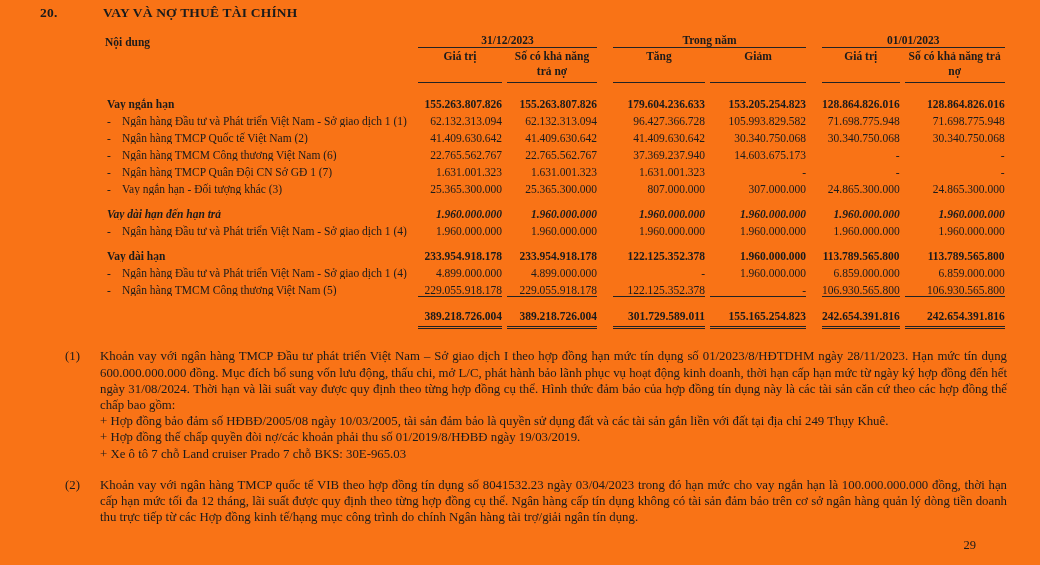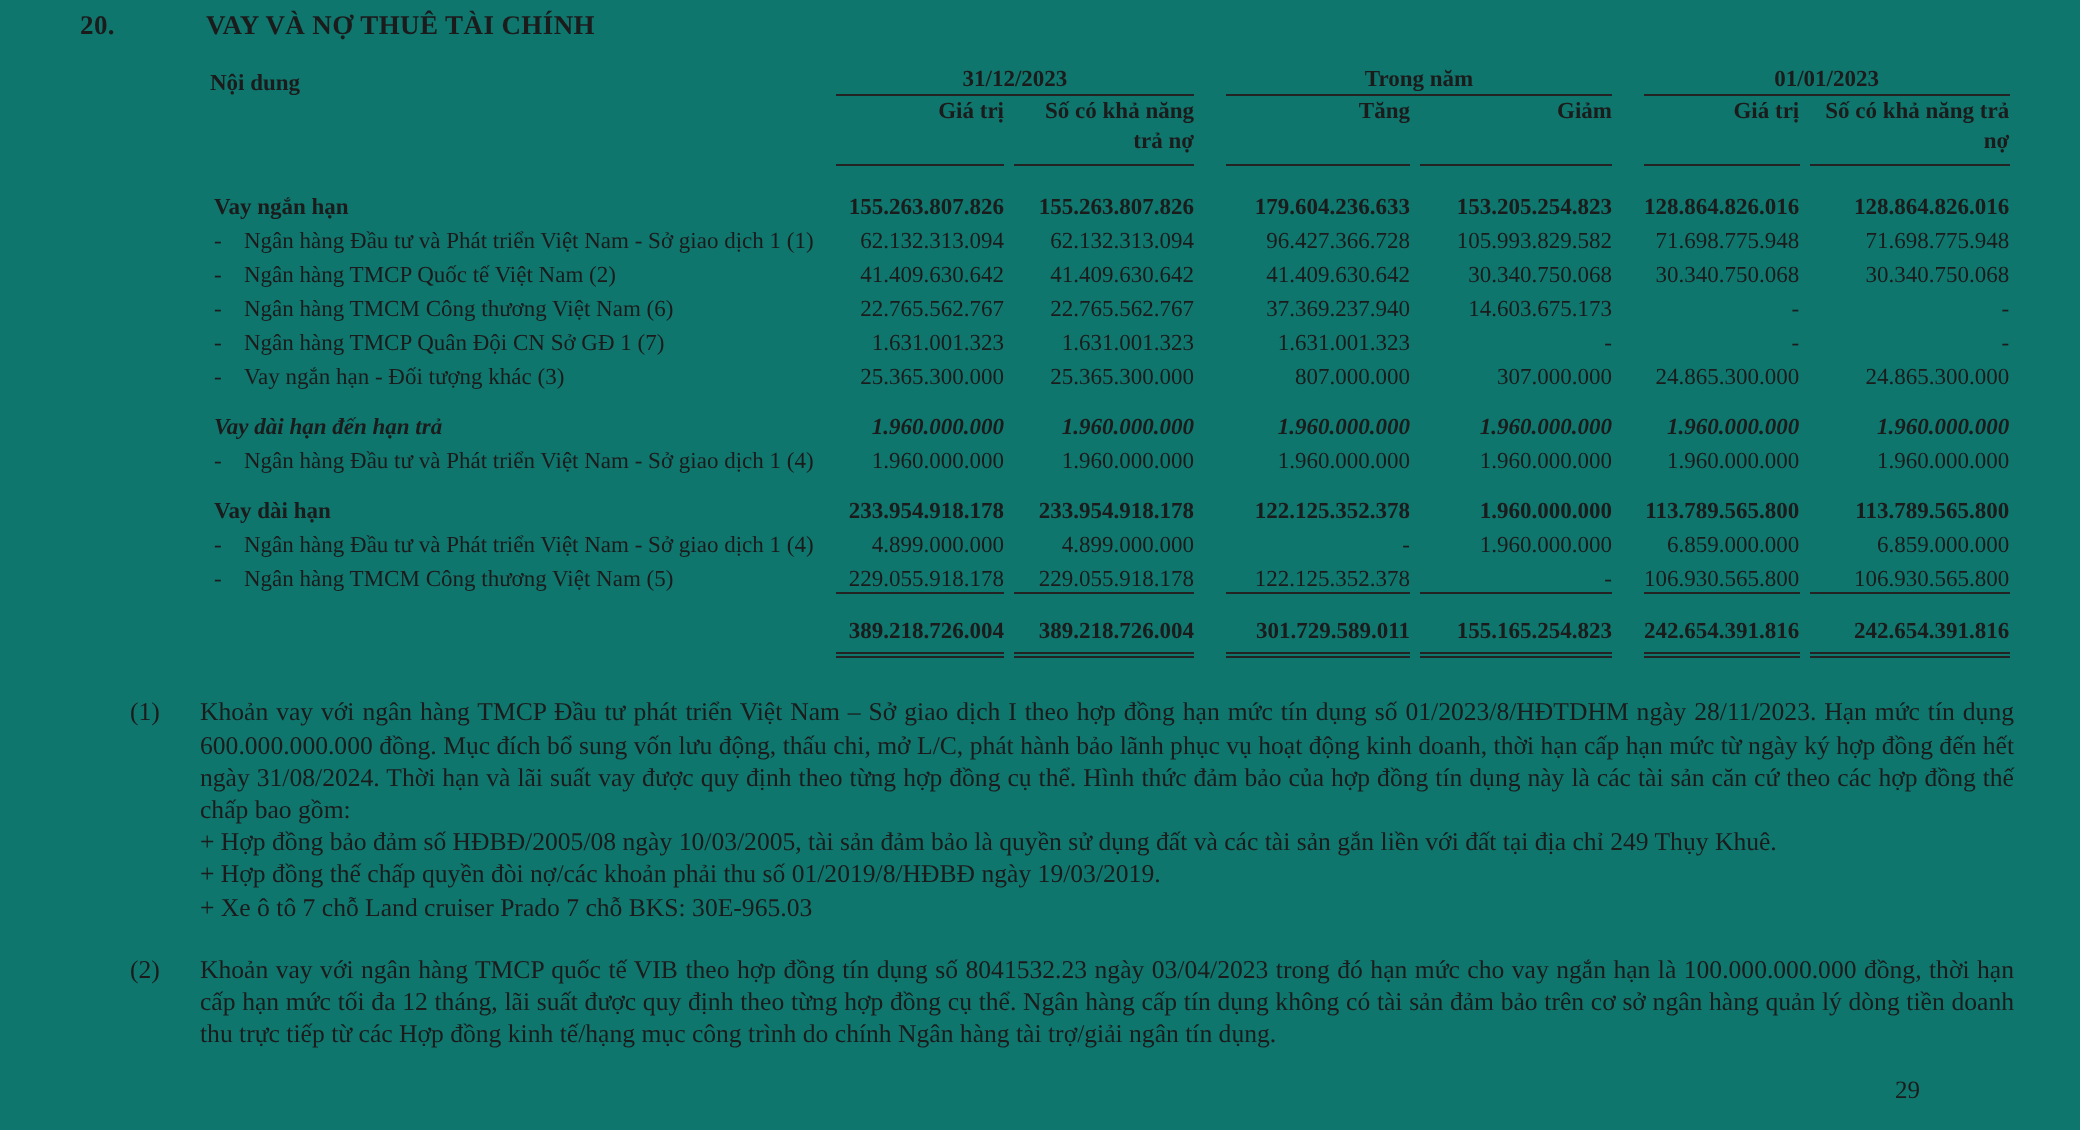--- a/index.html
+++ b/index.html
@@ -1,20 +1,20 @@
 <!DOCTYPE html>
 <html><head>
 <meta charset="utf-8">
 <style>
   html,body{margin:0;padding:0;}
   body{background:#e9e9e9;}
   .page{
     position:relative;
     width:1040px;height:565px;
-    background:#0f766e;
+    background:#f97316;
     color:#1b1b1b;
     font-family:"Liberation Serif","DejaVu Serif",serif;
     overflow:hidden;
   }
   
   .title-row{display:flex;padding-top:5px;font-weight:bold;font-size:13.5px;letter-spacing:.2px;}
   .title-index{margin-left:40px;width:63px;flex:none;}
   
   table.fin{
     margin:13px 0 0 100px;
@@ -25,21 +25,21 @@
   }
   col.c-lbl{width:308px;}
   col.c1{width:84px;} col.c2{width:90px;}
   col.c3{width:92px;} col.c4{width:96px;}
   col.c5{width:74px;} col.c6{width:100px;}
   col.c-gap{width:6px;}
   th{font-weight:bold;padding:0;}
   th.h-lbl{text-align:left;vertical-align:top;padding-top:2px;}
   th.grp{border-bottom:1.6px solid #232323;padding-bottom:1px;vertical-align:bottom;}
   tr.subhead th{
-    text-align:right;vertical-align:top;
+    vertical-align:top;
     border-bottom:1.6px solid #232323;
     padding:1px 0 3px;line-height:1.3;
   }
   td{padding:0;height:17px;vertical-align:bottom;}
   td.num{text-align:right;white-space:nowrap;}
   td.lblcell{white-space:nowrap;overflow:hidden;padding-left:2px;}
   tr.firstrow td{padding-top:10px;}
   tr.gap-before td{padding-top:8px;}
   tr.bold td{font-weight:bold;}
   tr.bolditalic td{font-weight:bold;font-style:italic;}
@@ -53,21 +53,21 @@
   }
   tr.totalrow td.lblcell{border:none;}
   tr.totalrow{line-height:1;}
   
   .footnotes{margin-top:19px;font-size:12.8px;line-height:1.265;}
   .footnote{display:flex;margin:0 33px 15px 65px;}
   .fn-marker{width:35px;flex:none;}
   .fn-body{flex:1;}
   .fn-text{margin:0;text-align:justify;}
   .fn-bullet{text-align:left;}
-  .page-number{position:absolute;right:80px;bottom:12px;font-size:12.5px;}
+  .page-number{position:absolute;right:64px;bottom:12px;font-size:12.5px;}
 </style>
 </head>
 <body>
 
 <div class="page">
 
   <div class="title-row">
     <span class="title-index">20.</span>
     <span class="title-text">VAY VÀ NỢ THUÊ TÀI CHÍNH</span>
   </div>

